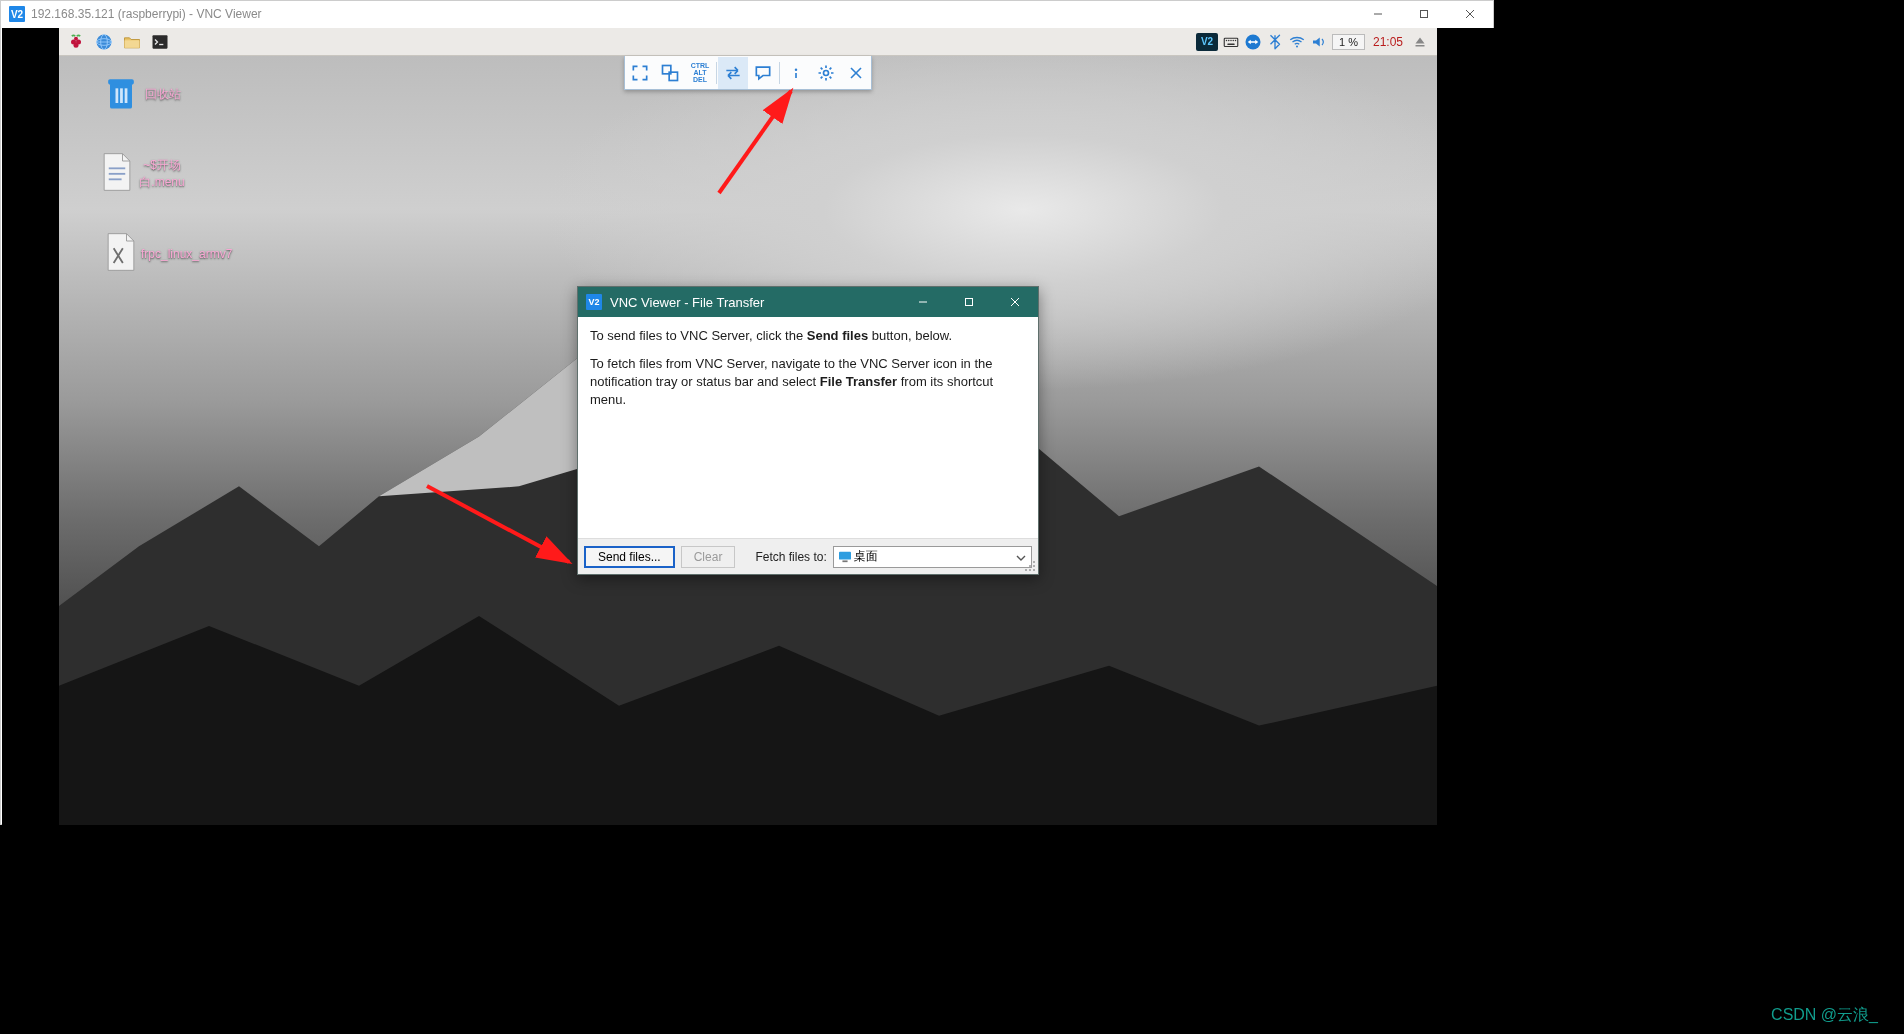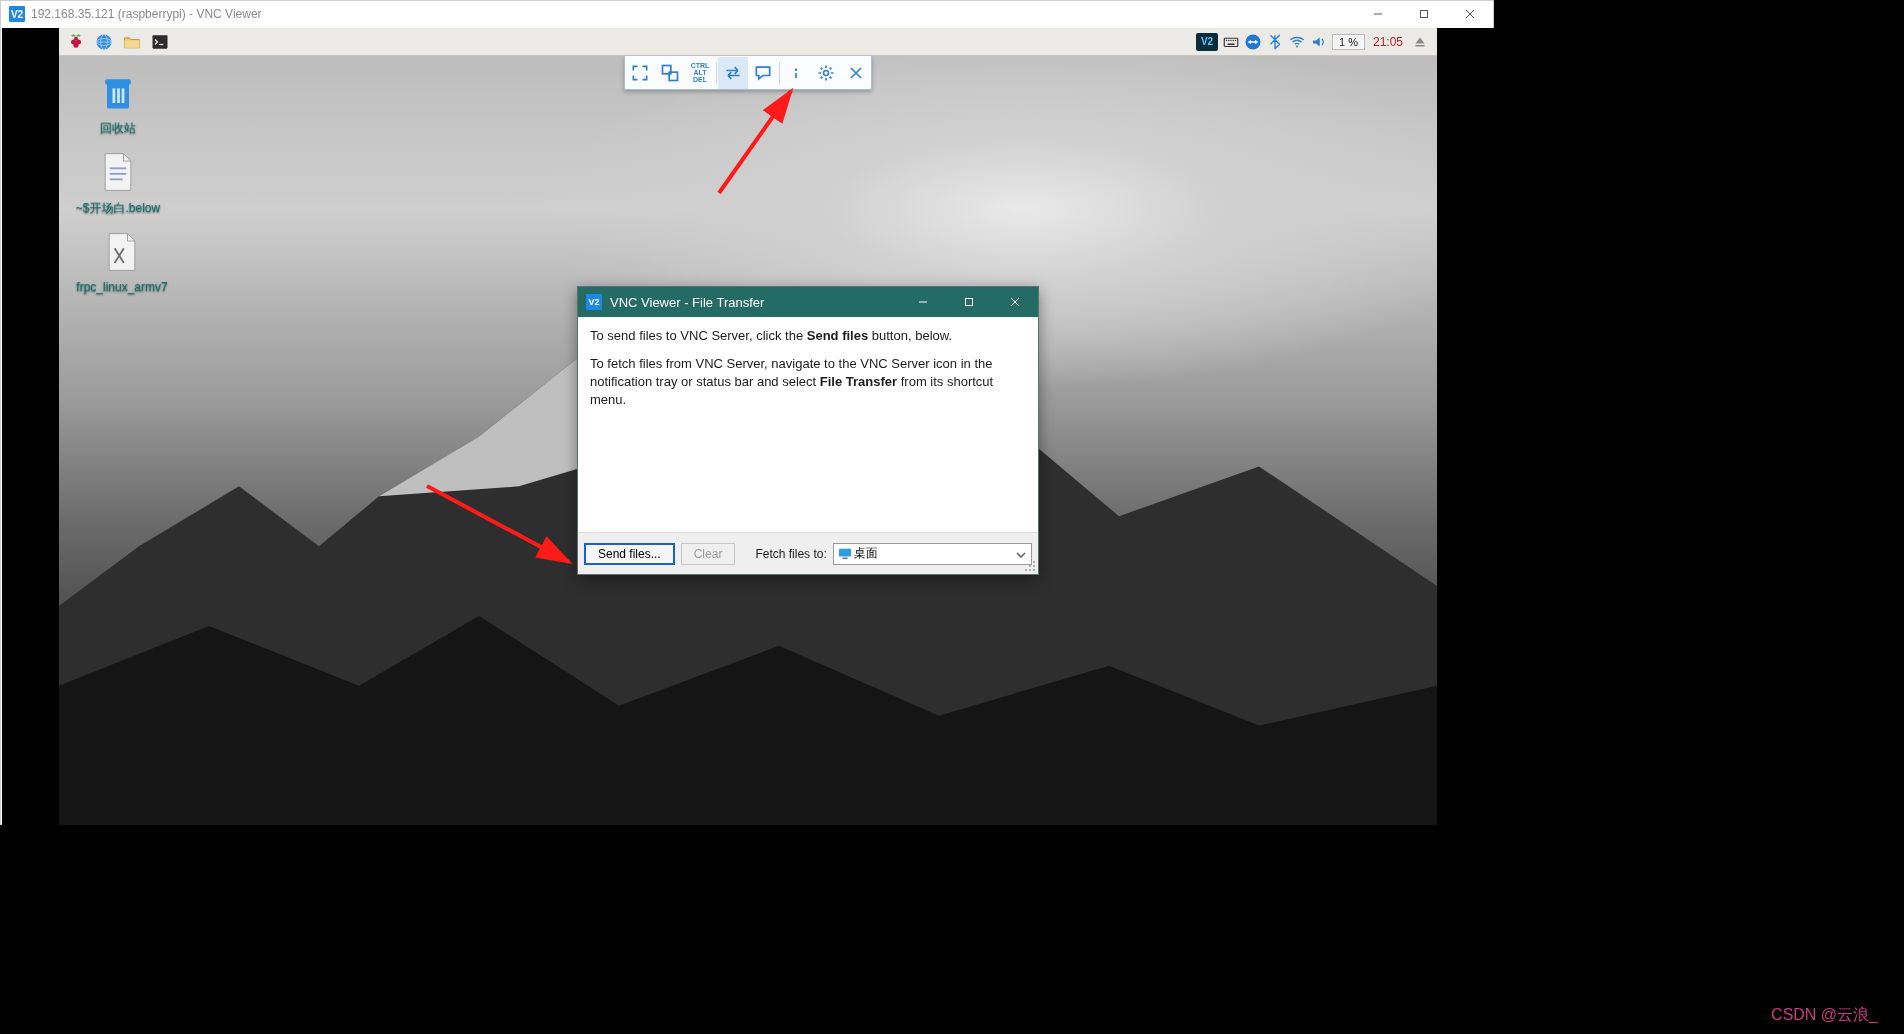--- a/index.html
+++ b/index.html
@@ -34,53 +34,53 @@
 
   
   .wallpaper{position:absolute;left:0;top:28px;right:0;bottom:0;background:
     radial-gradient(ellipse 800px 300px at 70% 20%, #e9e9e9 0%, #d0d0d0 25%, rgba(208,208,208,0) 60%),
     linear-gradient(180deg,#bdbdbd 0%, #cfcfcf 20%, #9a9a9a 45%, #6d6d6d 60%, #3c3c3c 80%, #141414 100%);
   }
   .mountain{position:absolute;left:0;right:0;bottom:0;height:70%;}
   .mountain svg{width:100%;height:100%;}
 
   
-  .desk-icon{position:absolute;width:90px;display:flex;flex-direction:column;align-items:center;color:#0f766e;text-shadow:0 1px 2px rgba(0,0,0,.7);font-size:12px;text-align:center;}
+  .desk-icon{position:absolute;width:90px;display:flex;flex-direction:row;align-items:center;color:#f9a8d4;text-shadow:0 1px 2px rgba(0,0,0,.7);font-size:12px;text-align:center;margin-left:24px;}
   .desk-icon .glyph{width:48px;height:48px;display:flex;align-items:center;justify-content:center;margin-bottom:4px;}
   .desk-icon .lbl{white-space:normal;}
 
   
   .vnc-toolbar{position:absolute;left:50%;top:28px;transform:translateX(-50%);width:248px;height:34px;background:#fbfcfd;border:1px solid #a7bfd6;border-top:none;box-shadow:0 2px 4px rgba(0,0,0,.25);display:flex;align-items:center;}
   .vnc-toolbar .tb-btn{flex:none;width:30px;height:32px;display:flex;align-items:center;justify-content:center;color:#2d7fd3;}
   .vnc-toolbar .tb-btn.active{background:#dbe9f7;}
   .vnc-toolbar .tb-sep{width:1px;height:22px;background:#c7d6e4;margin:0 1px;}
   .vnc-toolbar .tb-btn svg{width:20px;height:20px;stroke:#2d7fd3;}
   .ctrlaltdel{font-size:7px;line-height:7px;font-weight:bold;color:#2d7fd3;text-align:center;}
 
   
   .ft-dialog{position:absolute;left:518px;top:258px;width:462px;height:289px;background:#fff;box-shadow:0 4px 14px rgba(0,0,0,.4);display:flex;flex-direction:column;border:1px solid #5f6f6c;}
   .ft-titlebar{height:30px;background:#246b65;display:flex;align-items:center;color:#fff;font-size:13px;}
   .ft-titlebar .ft-icon{width:16px;height:16px;background:#1f87e8;color:#fff;font-size:9px;font-weight:bold;display:flex;align-items:center;justify-content:center;margin:0 8px;border-radius:1px;}
   .ft-winbtn{width:46px;height:30px;display:flex;align-items:center;justify-content:center;color:#fff;cursor:pointer;}
   .ft-body{flex:1;padding:10px 12px 14px 12px;color:#1c1c1c;font-size:13px;line-height:18px;background:#fff;overflow:hidden;}
   .ft-body p{margin:0 0 10px 0;}
-  .ft-footer{height:42px;background:#efefef;border-top:1px solid #ddd;display:flex;align-items:center;padding:0 6px;gap:6px;position:relative;}
+  .ft-footer{height:36px;background:#efefef;border-top:1px solid #ddd;display:flex;align-items:center;padding:0 6px;gap:6px;position:relative;}
   .ft-btn{height:22px;padding:0 12px;font-size:12px;background:#f5f5f5;border:1px solid #9a9a9a;cursor:pointer;}
   .ft-btn.primary{border:2px solid #1a62c8;background:#f5f5f5;}
   .ft-btn.disabled{color:#9a9a9a;border-color:#c7c7c7;background:#efefef;}
   .ft-label{font-size:12px;color:#222;margin-left:14px;}
   .ft-combo{flex:1;height:22px;border:1px solid #9a9a9a;background:#fff;display:flex;align-items:center;padding:0 4px;font-size:12px;gap:2px;position:relative;}
   .ft-combo .chev{position:absolute;right:5px;top:6px;}
   .ft-grip{position:absolute;right:2px;bottom:2px;width:12px;height:12px;}
 
   
   .arrow-svg{position:absolute;pointer-events:none;}
 
   
-  .watermark{position:absolute;right:26px;bottom:8px;color:#ec4899;font-size:16px;opacity:.85;}
+  .watermark{position:absolute;right:26px;bottom:8px;color:#14b8a6;font-size:16px;opacity:.85;}
 </style>
 </head>
 <body>
 
 <div class="host-window">
   <div class="host-titlebar">
     <div class="app-icon">V2</div>
     <div class="title-text">192.168.35.121 (raspberrypi) - VNC Viewer</div>
     <div class="spacer"></div>
     <div class="host-win-btn">
@@ -222,21 +222,21 @@
       <div class="desk-icon" style="left:14px;top:120px;">
         <div class="glyph">
           <svg width="40" height="44" viewBox="0 0 40 48">
               <path d="M6 4h20l8 8v32H6z" fill="#f3f3f3" stroke="#999"></path>
               <path d="M26 4v8h8" fill="none" stroke="#999"></path>
               <line x1="11" y1="20" x2="29" y2="20" stroke="#8aa0c8" stroke-width="2"></line>
               <line x1="11" y1="26" x2="29" y2="26" stroke="#8aa0c8" stroke-width="2"></line>
               <line x1="11" y1="32" x2="25" y2="32" stroke="#8aa0c8" stroke-width="2"></line>
             </svg>
         </div>
-        <div class="lbl">~$开场白.below</div>
+        <div class="lbl">~$开场白.menu</div>
       </div>
 
       <div class="desk-icon" style="left:18px;top:200px;">
         <div class="glyph">
           <svg width="40" height="44" viewBox="0 0 40 48">
               <path d="M6 4h20l8 8v32H6z" fill="#f3f3f3" stroke="#999"></path>
               <path d="M26 4v8h8" fill="none" stroke="#999"></path>
               <path d="M12 20l10 16M22 20l-10 16" stroke="#6f6f6f" stroke-width="2"></path>
             </svg>
         </div>

